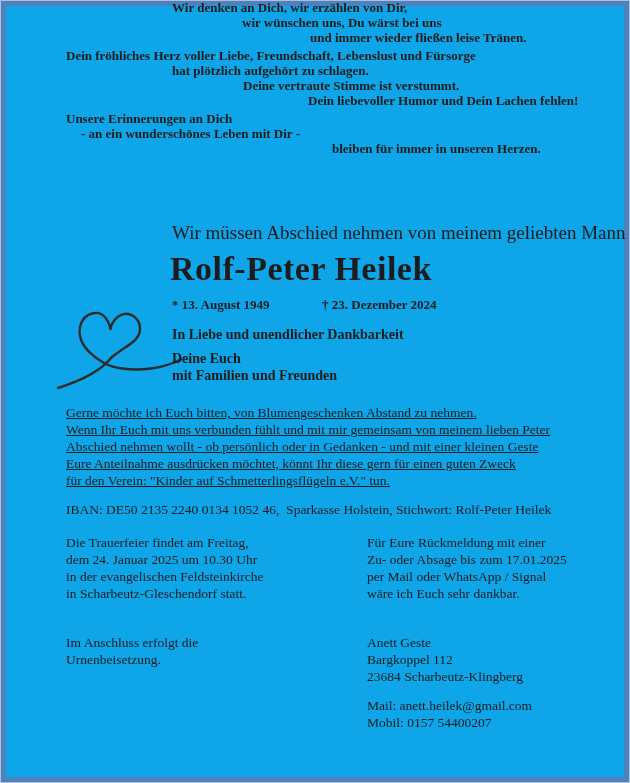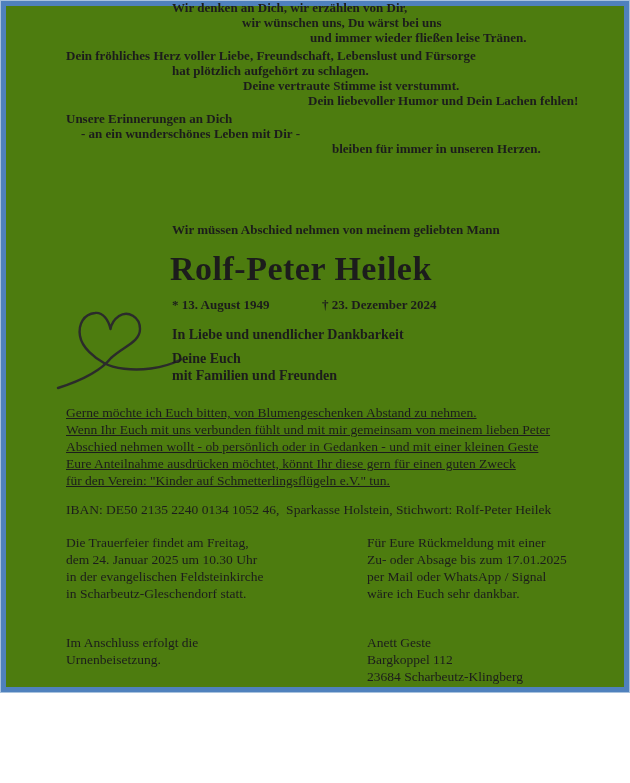--- a/index.html
+++ b/index.html
@@ -1,20 +1,20 @@
 <!DOCTYPE html>
 <html style="--border-blue: #4f81bd; --border-light: #a8c2de;"><head>
 <meta charset="utf-8">
 <style>
   html, body { margin: 0; padding: 0; background: #ffffff; }
   .page {
     position: relative;
     width: 630px;
-    height: 693px;
-    background: #4d7c0f;
+    height: 783px;
+    background: #0ea5e9;
     font-family: "Liberation Serif", "DejaVu Serif", serif;
     color: #1c1c1c;
     overflow: hidden;
     box-sizing: border-box;
   }
   .border-outer {
     position: absolute; inset: 0;
     border: 1px solid var(--border-light, #a8c2de);
     pointer-events: none;
   }
@@ -22,21 +22,21 @@
     position: absolute; inset: 1px;
     border: 5px solid var(--border-blue, #4f81bd);
     pointer-events: none;
   }
   .abs { position: absolute; }
   .poem { left: 0; top: 39; right: 0; font-weight: bold; font-size: 13px; }
   .poem .pl { line-height: 15px; white-space: nowrap; }
   .poem .stanza-gap { margin-top: 3px; }
   .intro {
     left: 172px; top: 222px;
-    font-size: 13px; font-weight: bold; white-space: nowrap;
+    font-size: 19px; font-weight: normal; white-space: nowrap;
   }
   .deceased-name {
     left: 170px; top: 250px;
     font-size: 34px; font-weight: bold; letter-spacing: 0.5px;
     line-height: 38px; white-space: nowrap;
   }
   .dates { top: 297px; left: 0; font-size: 13px; font-weight: bold; }
   .dates .birth { position: absolute; left: 172px; top: 0; white-space: nowrap; }
   .dates .death { position: absolute; left: 322px; top: 0; white-space: nowrap; }
   .heart { left: 52px; top: 302px; width: 133px; height: 90px; }

